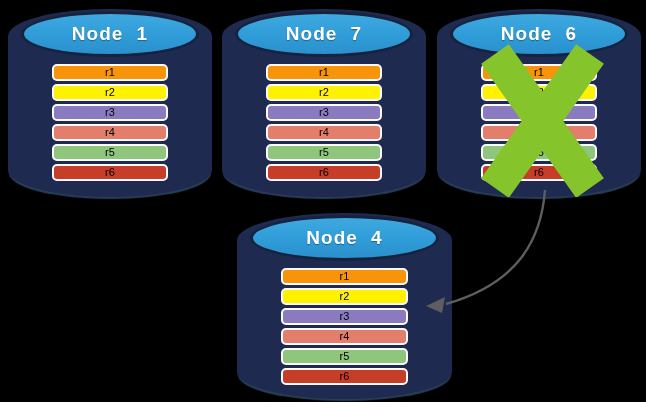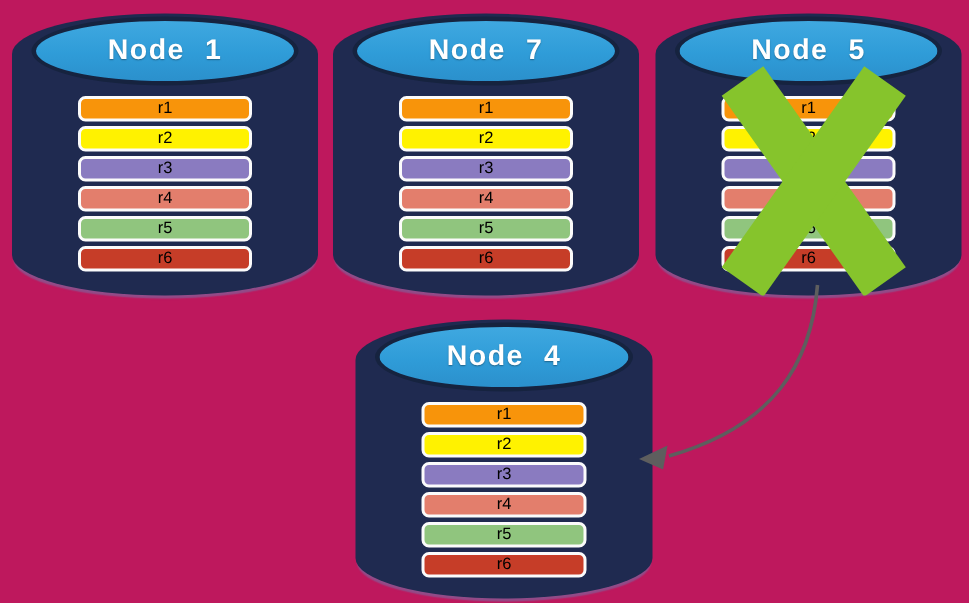--- a/index.html
+++ b/index.html
@@ -5,21 +5,21 @@
   html, body { margin: 0; padding: 0; }
   body {
     width: 646px; height: 402px;
     background: #ffffff;
     font-family: "Liberation Sans", "DejaVu Sans", sans-serif;
     overflow: hidden;
   }
   .canvas {
     position: relative;
     width: 646px; height: 402px;
-    background: #be185d;
+    background: #000000;
   }
   .node {
     position: absolute;
     width: 204px; height: 188px;
   }
   .cyl-body {
     position: absolute; inset: 0;
     background: #1F2A50;
     border-radius: 50% / 27px;
     box-shadow: 0 3px 1px -1px rgba(90,140,190,0.45);
@@ -62,21 +62,21 @@
   }
   .arrow-layer {
     position: absolute; inset: 0;
     width: 646px; height: 402px;
     pointer-events: none;
   }
   
   #node-1 { left: 8px;   top: 9px; }
   #node-2 { left: 222px; top: 9px; }
   #node-3 { left: 437px; top: 9px; }
-  #node-4 { left: 237px; top: 213px; height: 186px; width: 198px; }
+  #node-4 { left: 237px; top: 213px; height: 186px; width: 215px; }
 </style>
 </head>
 <body>
 
 <div class="canvas">
 
   <div class="node" id="node-1">
     <div class="cyl-body"></div>
     <div class="cyl-top">
       <span class="cyl-title">Node 1</span>
@@ -102,21 +102,21 @@
       <div class="row" style="background: rgb(138, 123, 192);">r3</div>
       <div class="row" style="background: rgb(227, 126, 108);">r4</div>
       <div class="row" style="background: rgb(144, 197, 126);">r5</div>
       <div class="row" style="background: rgb(198, 61, 40);">r6</div>
     </div>
   </div>
 
   <div class="node" id="node-3">
     <div class="cyl-body"></div>
     <div class="cyl-top">
-      <span class="cyl-title">Node 5</span>
+      <span class="cyl-title">Node 6</span>
     </div>
     <div class="rows">
       <div class="row" style="background: rgb(248, 148, 10);">r1</div>
       <div class="row" style="background: rgb(255, 242, 0);">r2</div>
       <div class="row" style="background: rgb(138, 123, 192);">r3</div>
       <div class="row" style="background: rgb(227, 126, 108);">r4</div>
       <div class="row" style="background: rgb(144, 197, 126);">r5</div>
       <div class="row" style="background: rgb(198, 61, 40);">r6</div>
     </div>
     <svg class="x-overlay" viewBox="0 0 204 188">

